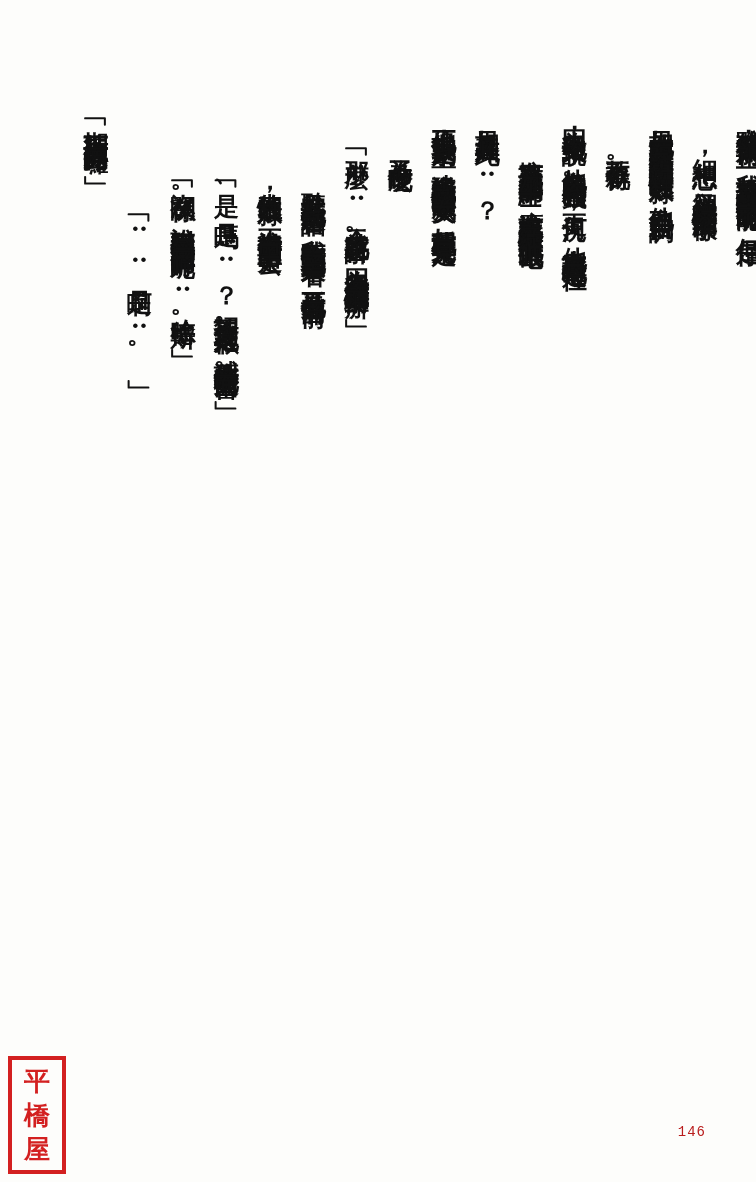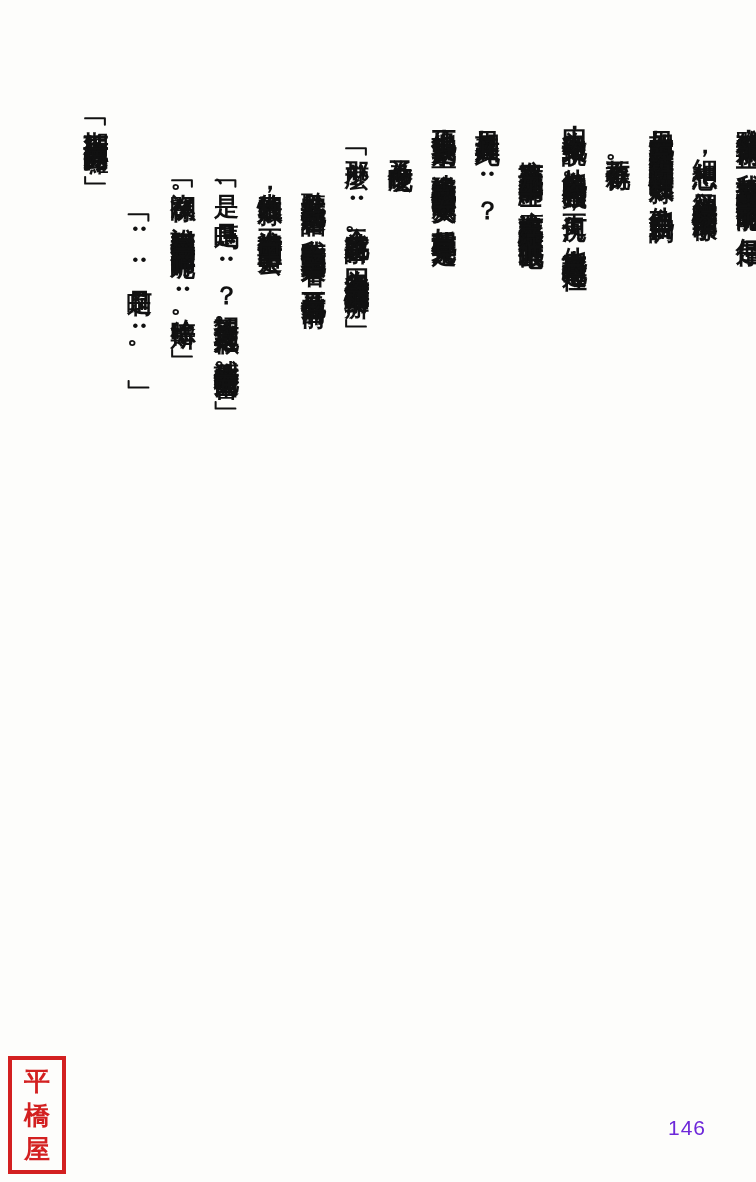--- a/index.html
+++ b/index.html
@@ -46,23 +46,23 @@
     font-weight: 600;
   }
   .col.indent1 { padding-top: 30px; }
   .col.indent2 { padding-top: 62px; }
   .col.indent3 { padding-top: 96px; }
 
   #page-number {
     position: absolute;
     right: 50px;
     bottom: 42px;
-    font-size: 21px;
-    color: #6d28d9;
-    font-family: Liberation Sans, sans-serif;
+    font-size: 14px;
+    color: #b91c1c;
+    font-family: Liberation Mono, monospace;
     letter-spacing: 1px;
   }
   #seal {
     position: absolute;
     left: 8px;
     bottom: 8px;
     width: 58px;
     height: 118px;
     border: 4px solid #d32020;
     box-sizing: border-box;

